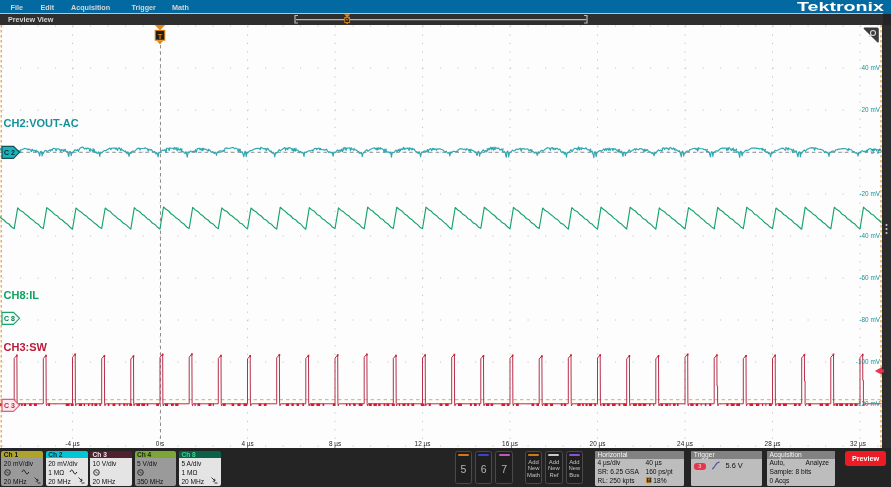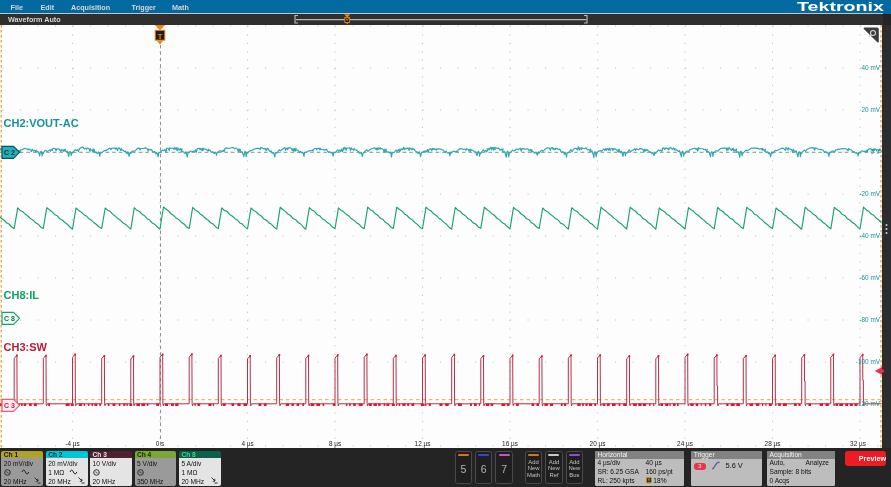--- a/index.html
+++ b/index.html
@@ -17,35 +17,35 @@
 .bd-on{background:#e4e4e4}
 .bd-off{background:#9a9a9a}
 .nbtn{position:absolute;top:3px;width:17.6px;height:33px;background:#1f1f1f;border:1px solid #4a4a4a;border-radius:2.5px;text-align:center}
 .nbtn .stripe{margin:1.8px auto 0;width:11px;height:2px;border-radius:1px}
 .nbtn .num{font-size:10.5px;color:#b4b4b4;margin-top:7px}
 .nbtn .lbl{font-size:5.9px;color:#c2c2c2;line-height:6.4px;margin-top:3.2px}
 .panel{position:absolute;top:3px;height:35px;background:#bdbdbd;border-radius:1.5px;overflow:hidden}
 .panel .hd{height:7.8px;background:#828282;color:#f4f4f4;font-size:6.7px;padding-left:3px;line-height:8px}
 .panel .row{position:relative;font-size:6.6px;color:#101010;line-height:8.9px;padding-left:3px}
 .panel .r{position:absolute}
-#preview{position:absolute;left:845px;top:2.5px;width:41px;height:15px;background:#ed1c24;border-radius:3px;color:#fff;font-size:7.2px;font-weight:bold;text-align:right;line-height:15px}
+#preview{position:absolute;left:845px;top:2.5px;width:41px;height:15px;background:#ed1c24;border-radius:3px;color:#fff;font-size:7.2px;font-weight:bold;text-align:center;line-height:15px}
 </style></head>
 <body>
 <div id="menubar">
  <span style="left:10.5px">File</span>
  <span style="left:40.5px">Edit</span>
  <span style="left:71px">Acquisition</span>
  <span style="left:131.5px">Trigger</span>
  <span style="left:172px">Math</span>
  <svg style="position:absolute;right:6px;top:0" width="89" height="13" viewBox="0 0 89 13">
       <text x="1" y="10.8" font-size="12" font-weight="bold" fill="#ffffff" textLength="87" lengthAdjust="spacingAndGlyphs">Tektronix</text>
     </svg>
 </div>
 <div id="wvbar">
-    <span class="t">Waveform Auto</span>
+    <span class="t">Preview View</span>
   </div>
 <div id="plotbg"></div>
 <div id="gutter"></div>
 
 <svg class="abs" style="left:0;top:0" width="891" height="487" viewBox="0 0 891 487">
 
 <g stroke="#b8b8b8" stroke-width="1.2" fill="none">
  <path d="M298,15.5 h-3 v7.5 h3"></path>
  <path d="M584,15.5 h3 v7.5 h-3"></path>
  <line x1="296" y1="19.6" x2="586" y2="19.6"></line>

